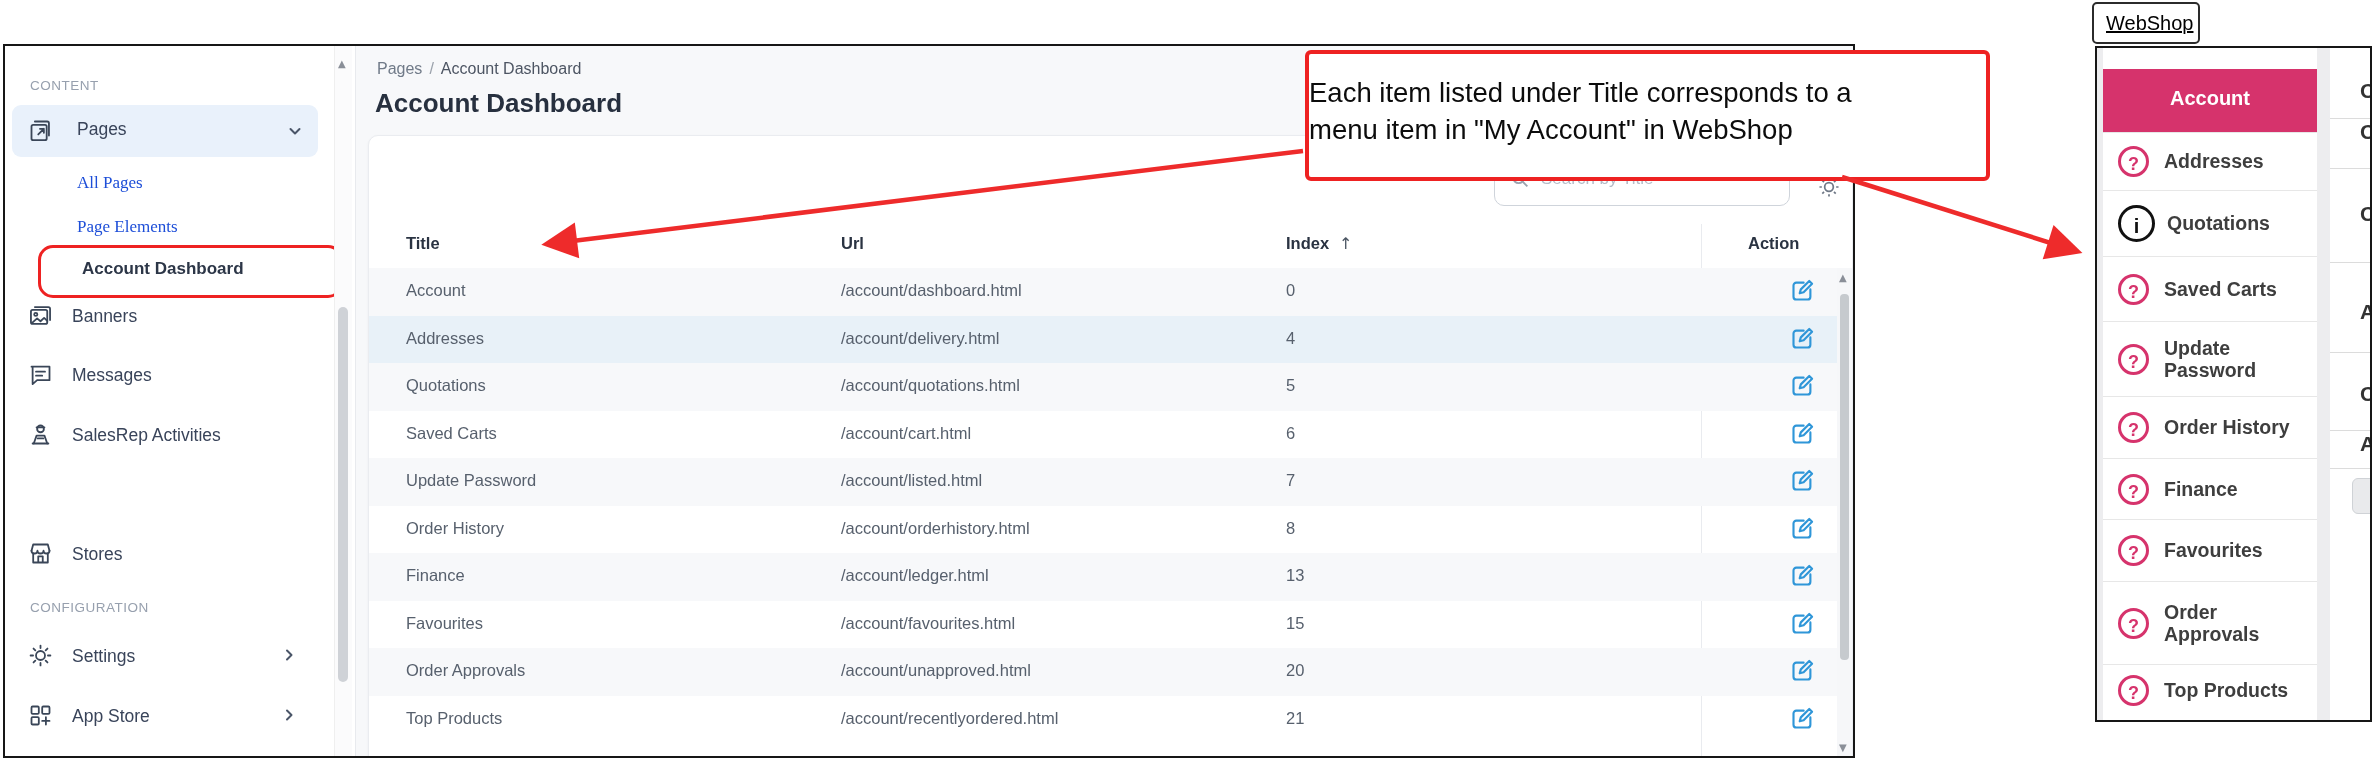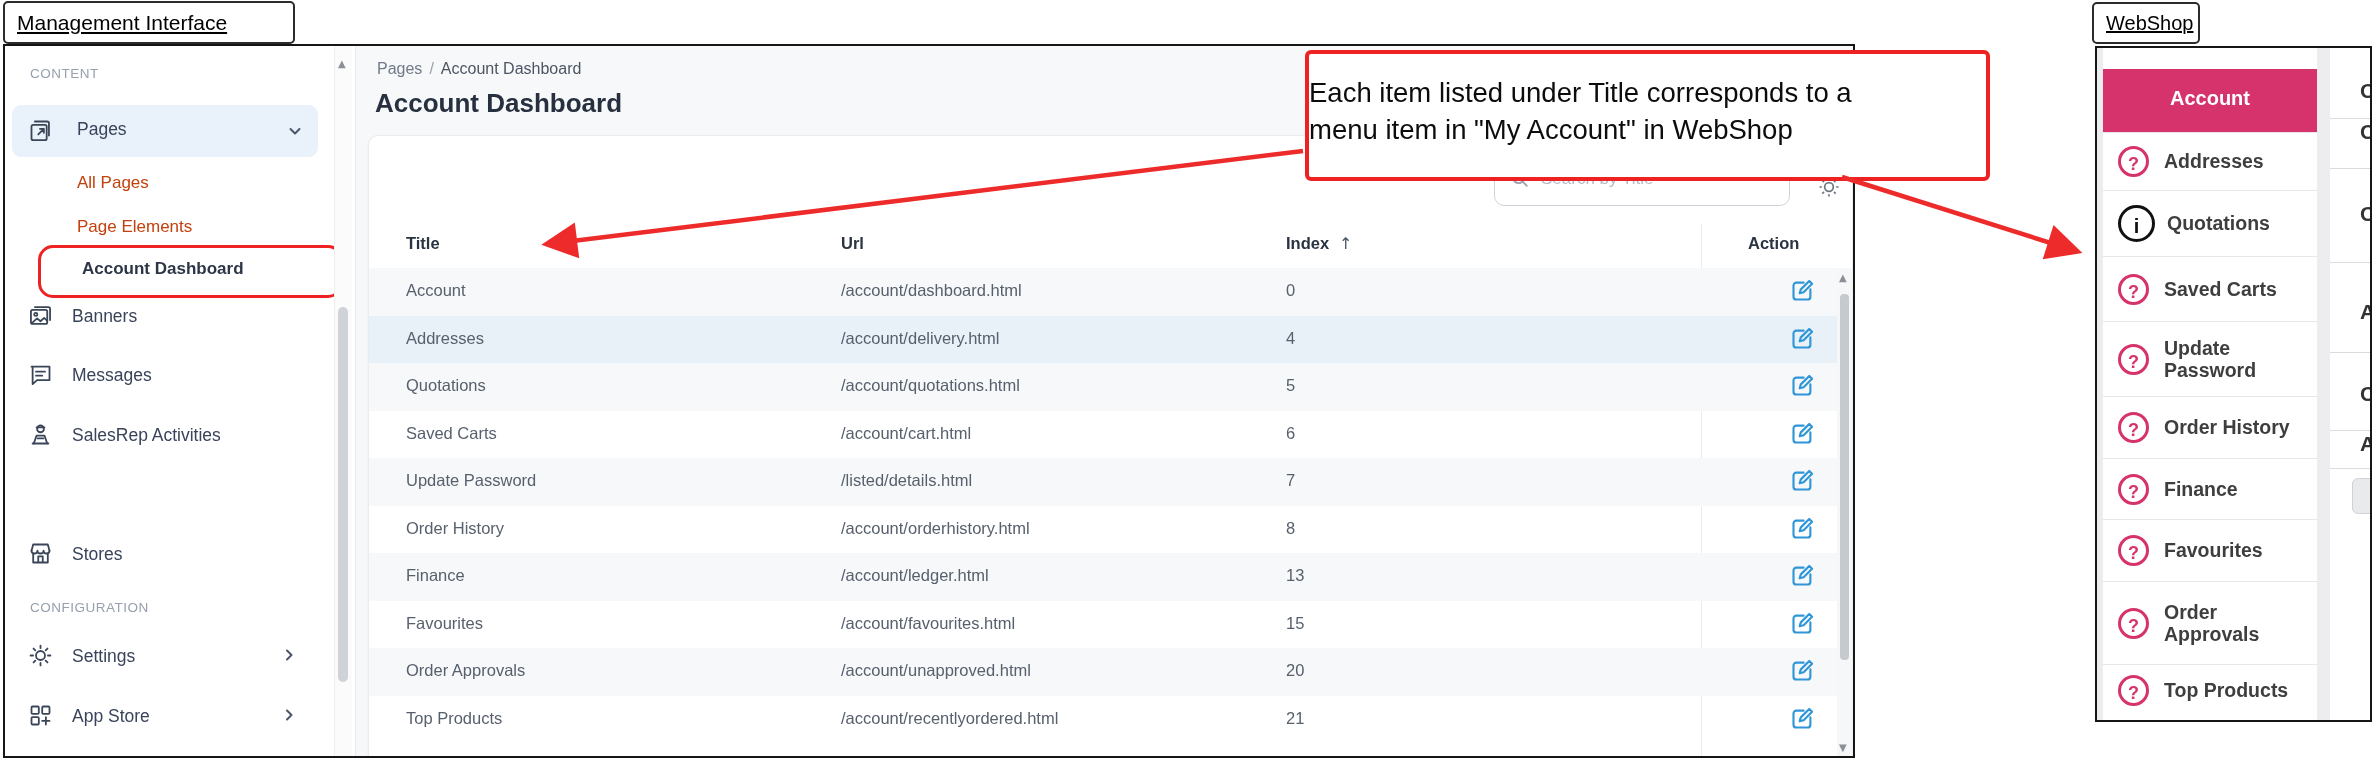--- a/index.html
+++ b/index.html
@@ -16,21 +16,21 @@
 
   
   #sidebar{position:absolute;left:0;top:0;width:350px;height:710px;background:#fff;border-right:1px solid #e8eaee;}
   .section-label{position:absolute;left:25px;font-size:13.5px;letter-spacing:.5px;color:#97a0ae;}
   #pages-pill{position:absolute;left:7px;top:59px;width:306px;height:52px;background:#e9f1fb;border-radius:9px;cursor:pointer;}
   .side-icon{position:absolute;left:22px;width:27px;height:27px;stroke:#3a4658;fill:none;stroke-width:1.6;stroke-linecap:round;stroke-linejoin:round;}
   #pages-pill .side-icon{left:15px;top:12px;}
   .side-label{position:absolute;left:67px;font-size:17.5px;color:#39445a;white-space:nowrap;}
   #pages-pill .side-label{left:65px;top:14px;}
   .chev{position:absolute;width:16px;height:16px;stroke:#4a5568;fill:none;stroke-width:2;stroke-linecap:round;stroke-linejoin:round;}
-  .sub-item{position:absolute;left:72px;font-size:17px;color:#c2410c;white-space:nowrap;cursor:pointer;}
+  .sub-item{position:absolute;left:72px;font-size:17px;color:#1d4ed8;white-space:nowrap;cursor:pointer;font-family:Liberation Serif, serif;}
   #acct-dash-box{position:absolute;left:33px;top:199px;width:299px;height:47px;border:3px solid #ee2222;border-radius:15px;}
   #acct-dash-box span{position:absolute;left:41px;top:11px;font-size:17px;font-weight:700;color:#2c3647;white-space:nowrap;}
   .side-item{position:absolute;left:0;width:330px;height:40px;cursor:pointer;}
   .side-item .side-label{top:8px;}
   
   #side-scroll{position:absolute;left:329px;top:0;width:17px;height:710px;background:#fbfbfc;border-left:1px solid #efefef;}
   .scroll-arrow{position:absolute;font-family:"DejaVu Sans",sans-serif;font-size:10px;color:#8a8f98;left:3px;}
   #side-thumb{position:absolute;left:3px;top:261px;width:10px;height:375px;background:#cfd2d7;border-radius:5px;}
 
   
@@ -149,21 +149,21 @@
         </symbol>
       <symbol id="i-chev-right" viewBox="0 0 16 16">
           <path d="M6 3.5L10.5 8 6 12.5"></path>
         </symbol>
     </defs>
   </svg>
 
   <div id="main-window">
 
     <div id="sidebar">
-      <div class="section-label" style="top:20px">CONTENT</div>
+      <div class="section-label" style="top:32px">CONTENT</div>
 
       <div id="pages-pill">
         <svg class="side-icon">
             <use href="#i-pages"></use>
           </svg>
         <span class="side-label">Pages</span>
         <svg class="chev" style="left:275px;top:18px">
             <use href="#i-chev-down"></use>
           </svg>
       </div>
@@ -282,21 +282,21 @@
         <div class="trow">
           <span class="tcell c-title">Saved Carts</span>
           <span class="tcell c-url">/account/cart.html</span>
           <span class="tcell c-index">6</span>
           <span class="c-action"><svg>
                 <use href="#i-edit"></use>
               </svg></span>
         </div>
         <div class="trow">
           <span class="tcell c-title">Update Password</span>
-          <span class="tcell c-url">/listed/details.html</span>
+          <span class="tcell c-url">/account/listed.html</span>
           <span class="tcell c-index">7</span>
           <span class="c-action"><svg>
                 <use href="#i-edit"></use>
               </svg></span>
         </div>
         <div class="trow">
           <span class="tcell c-title">Order History</span>
           <span class="tcell c-url">/account/orderhistory.html</span>
           <span class="tcell c-index">8</span>
           <span class="c-action"><svg>
@@ -338,23 +338,20 @@
       </div>
 
       <div id="tbl-scroll">
         <div class="scroll-arrow" style="top:4px;left:2px">▲</div>
         <div id="tbl-thumb"></div>
         <div class="scroll-arrow" style="bottom:4px;left:2px">▼</div>
       </div>
     </div>
   </div>
 
-  <div class="winlabel" style="left:3px;top:1px;width:292px;height:43px;box-sizing:border-box">
-    <span>Management Interface</span>
-  </div>
   <div class="winlabel" style="left:2092px;top:2px;width:108px;height:42px;box-sizing:border-box">
     <span style="font-size:20px">WebShop</span>
   </div>
 
   <div id="annotation">
     <div class="l1">Each item listed under Title corresponds to a</div>
     <div class="l2">menu item in "My Account" in WebShop</div>
   </div>
 
   <svg id="arrows">

